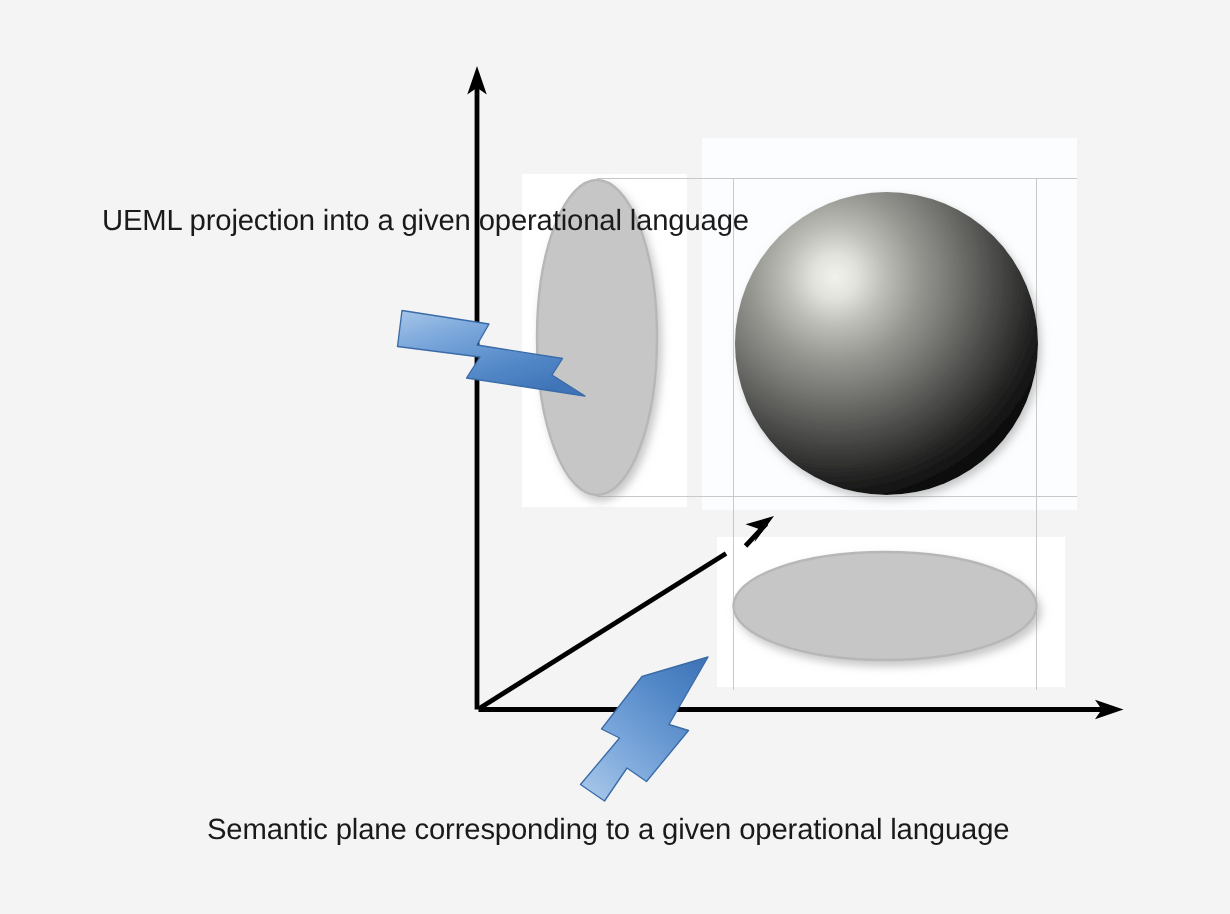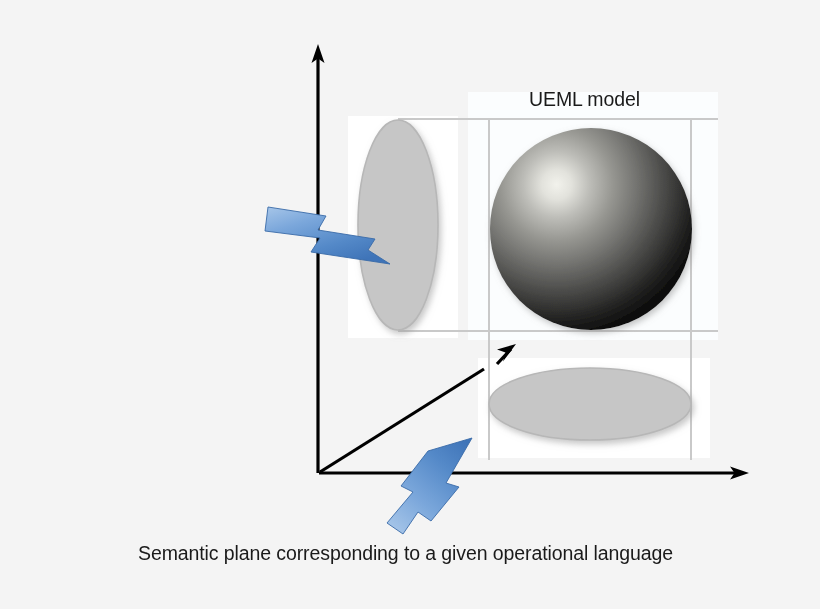--- a/index.html
+++ b/index.html
@@ -135,18 +135,18 @@
         <stop offset="72%" stop-color="#5489c8"></stop>
         <stop offset="100%" stop-color="#3f74b8"></stop>
       </linearGradient>
     </defs>
 
     <polygon points="268,207 326,216 318,230 375,239 368,250 390,264 311,252 320,238 265,231" fill="url(#boltGradA)" stroke="#3a6ba8" stroke-width="0.9" stroke-linejoin="round"></polygon>
 
     <polygon points="472,438 446,483 459,487 431,521 418,512 403,534 387,523 413,492 401,486 428,451" fill="url(#boltGradB)" stroke="#3a6ba8" stroke-width="0.9" stroke-linejoin="round"></polygon>
   </svg>
 
+  <div class="txt" id="label-projection">UEML projection into a given operational language</div>
 
-  <div class="txt" id="label-ueml-model">UEML model</div>
 
   <div class="txt" id="label-semantic-plane">Semantic plane corresponding to a given operational language</div>
 
 </div>
 
 </body></html>

